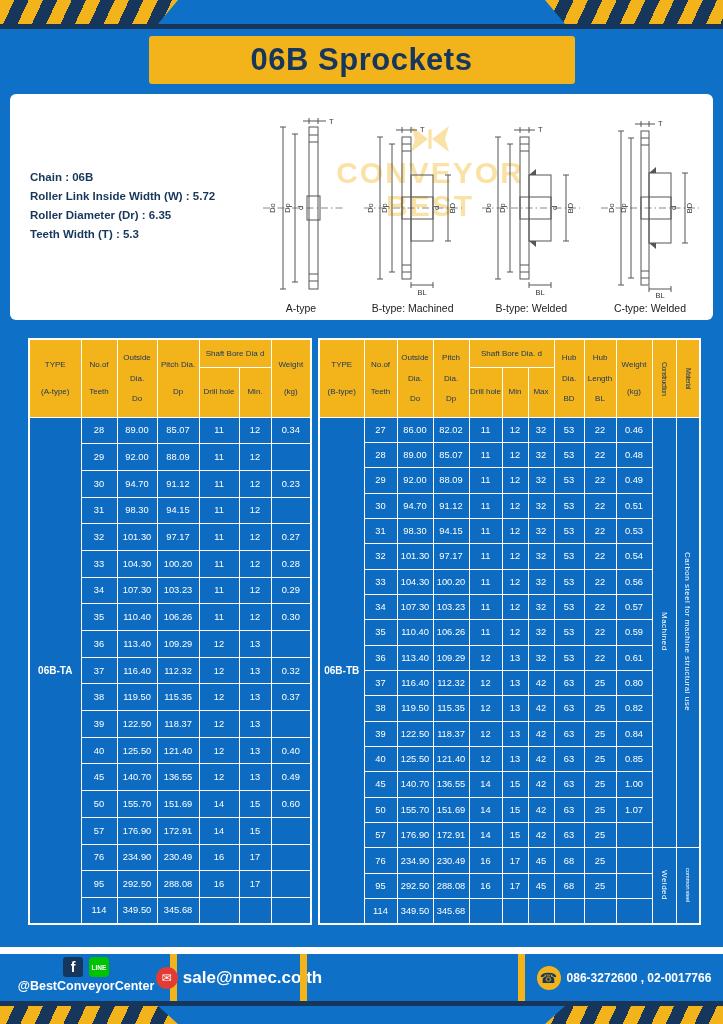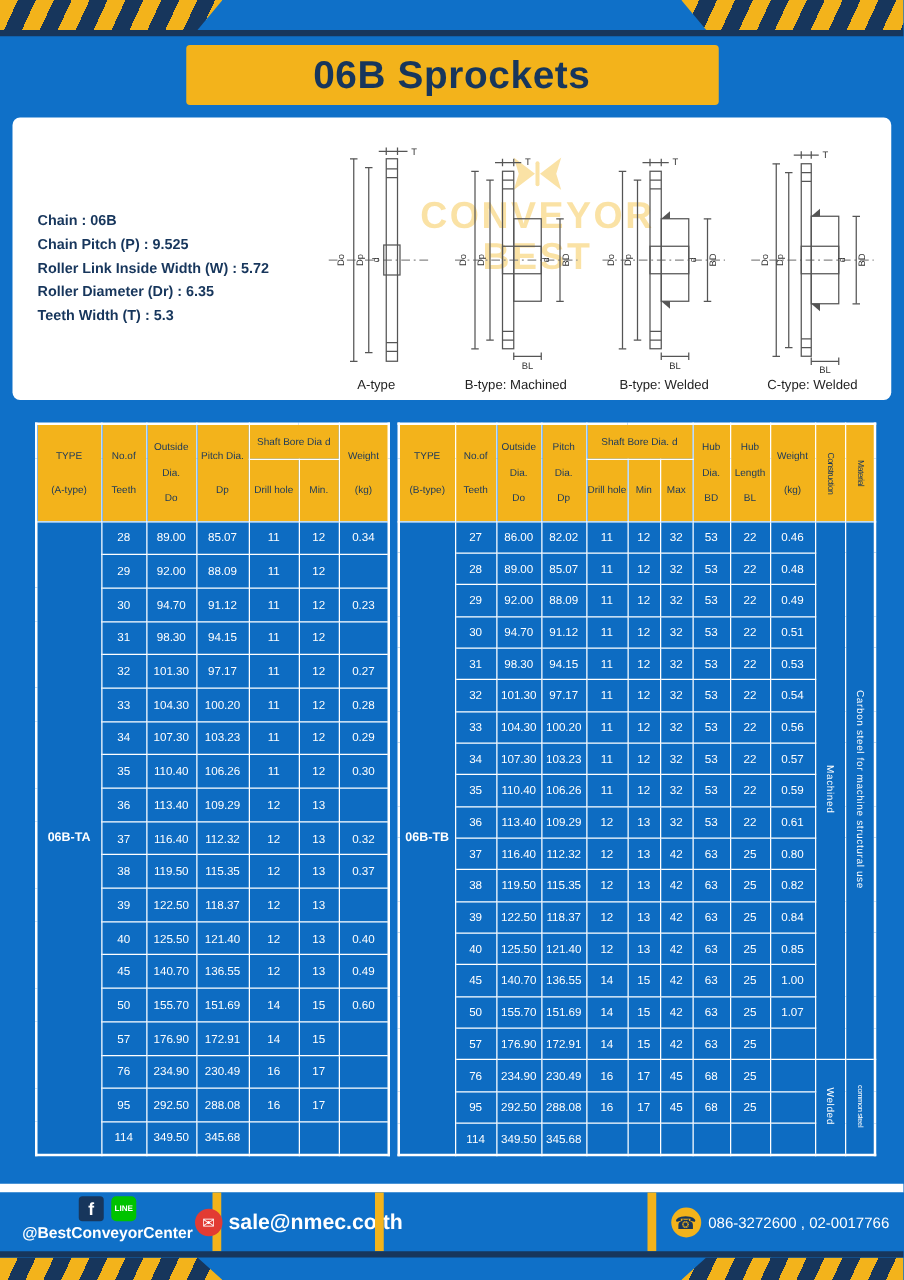--- a/index.html
+++ b/index.html
@@ -58,37 +58,36 @@
   .fb-icon{width:20px;height:20px;background:#17365c;color:#fff;border-radius:3px;display:flex;align-items:center;justify-content:center;font-weight:bold;font-size:14px;}
   .line-icon{width:20px;height:20px;background:#00c300;color:#fff;border-radius:4px;display:flex;align-items:center;justify-content:center;font-weight:bold;font-size:6.5px;}
   .social-text{font-weight:bold;font-size:12.5px;margin-top:2px;white-space:nowrap;}
   .email-item{position:absolute;left:180px;top:0;width:118px;height:100%;display:flex;align-items:center;justify-content:center;gap:5px;}
   .mail-icon{width:22px;height:22px;border-radius:50%;background:#e23b33;color:#fff;display:flex;align-items:center;justify-content:center;font-size:12px;flex:0 0 auto;}
   .email-text{font-weight:bold;font-size:17px;white-space:nowrap;}
   .web-item{position:absolute;left:307px;top:2px;width:211px;display:flex;flex-direction:column;align-items:center;}
   .web-text{font-weight:bold;font-size:13.5px;margin-top:1px;white-space:nowrap;}
   .phone-item{position:absolute;left:527px;top:0;width:194px;height:100%;display:flex;align-items:center;justify-content:center;gap:6px;}
   .phone-icon{width:24px;height:24px;border-radius:50%;background:#f3b31b;color:#17365c;display:flex;align-items:center;justify-content:center;font-size:14px;flex:0 0 auto;}
-  .phone-text{font-weight:normal;font-size:12px;white-space:nowrap;}
+  .phone-text{font-weight:bold;font-size:12px;white-space:nowrap;}
 </style>
 </head>
 <body>
 
 <div class="page">
 
   <div class="stripe stripe-tl"></div>
   <div class="stripe stripe-tr"></div>
   <div class="rule rule-top"></div>
 
   <div class="title-banner">06B Sprockets</div>
 
   <div class="diagram-panel">
     <div class="specs">
       <div>Chain : 06B</div>
-      <div>Chain Pitch (P) : 9.525</div>
       <div>Roller Link Inside Width (W) : 5.72</div>
       <div>Roller Diameter (Dr) : 6.35</div>
       <div>Teeth Width (T) : 5.3</div>
     </div>
 
     <div class="watermark">
       <svg width="44" height="30" viewBox="0 0 44 30">
         <path d="M20 15 L3 2 L7 15 L3 28 Z" fill="#f5bf3a"></path>
         <path d="M24 15 L41 2 L37 15 L41 28 Z" fill="#f5bf3a"></path>
         <rect x="20.4" y="5" width="3.2" height="20" rx="1.6" fill="#f5bf3a"></rect>

